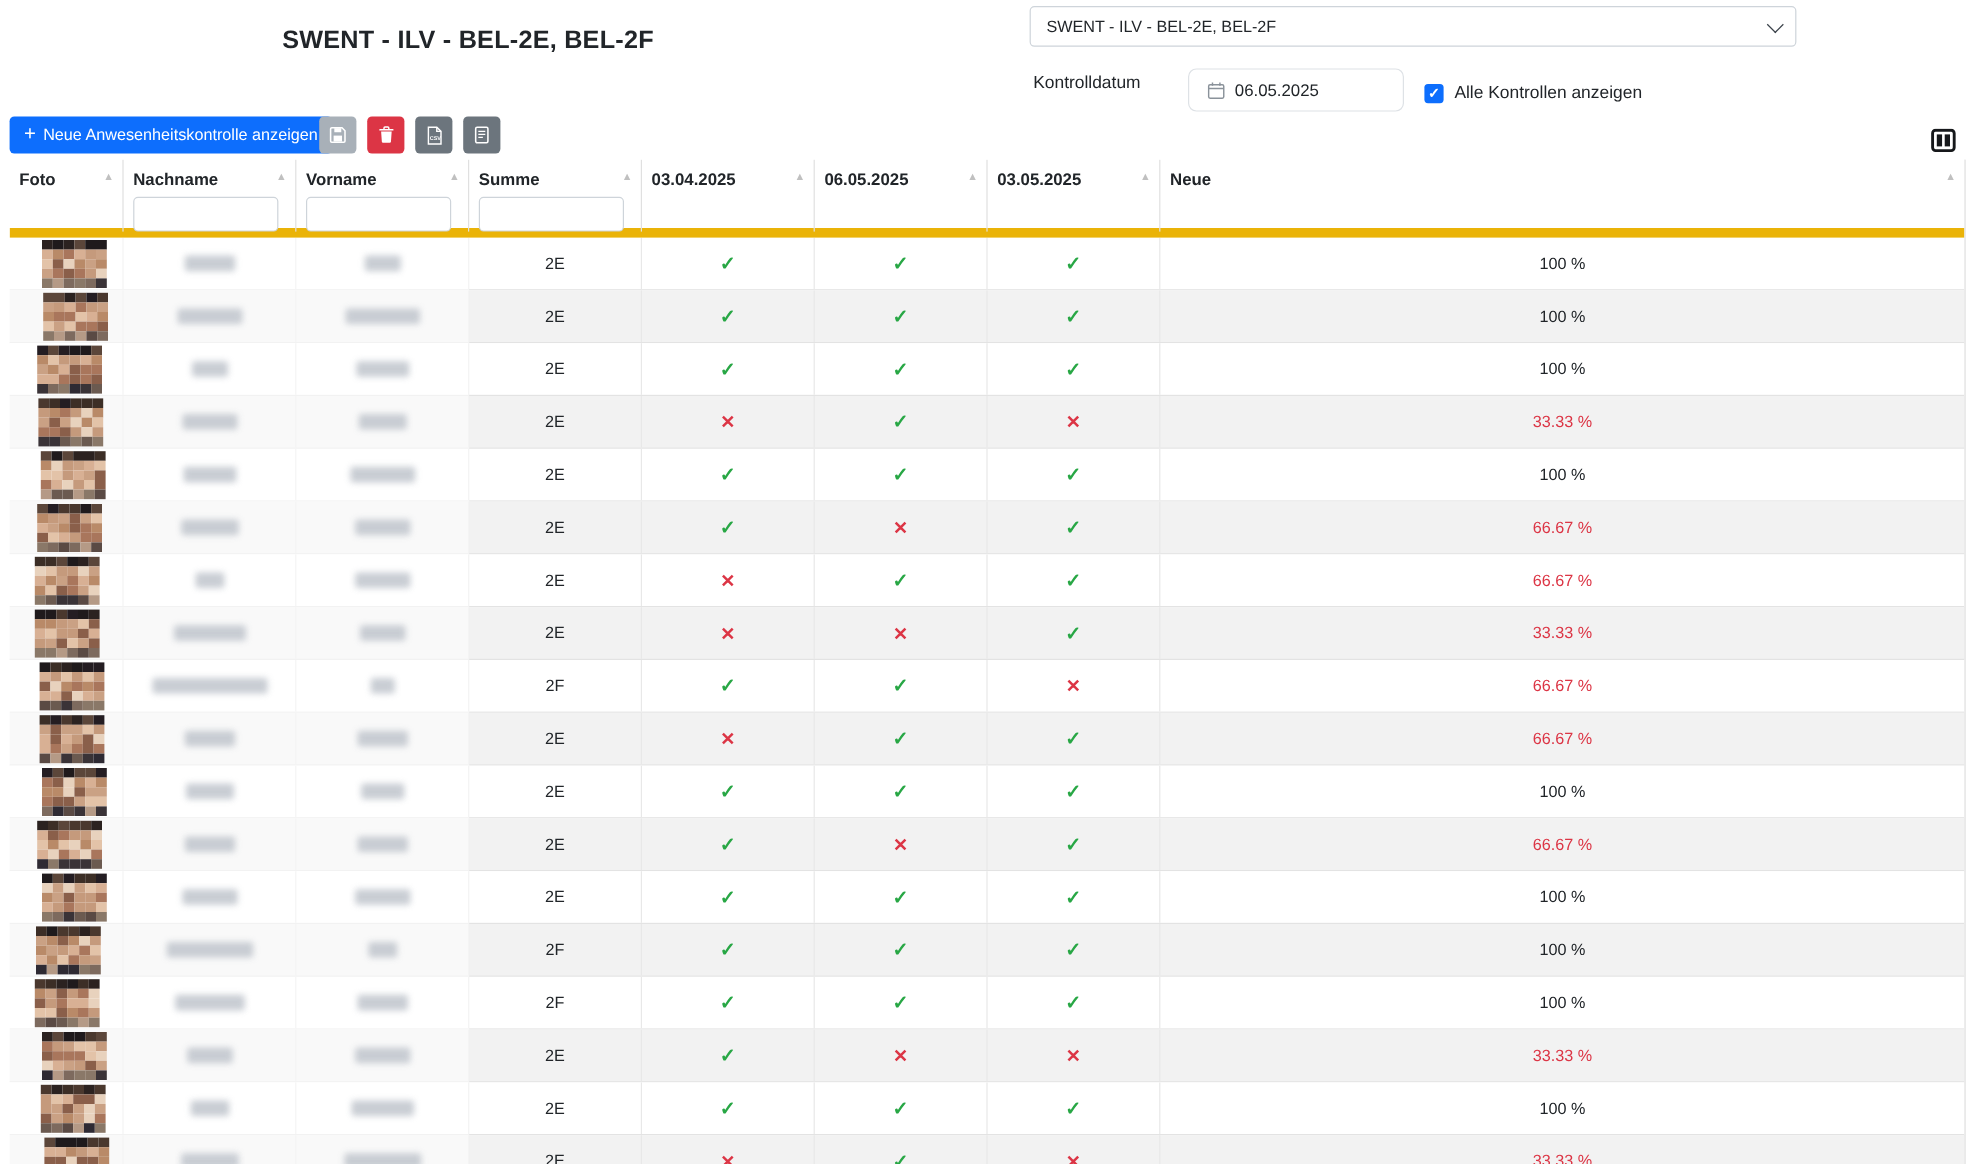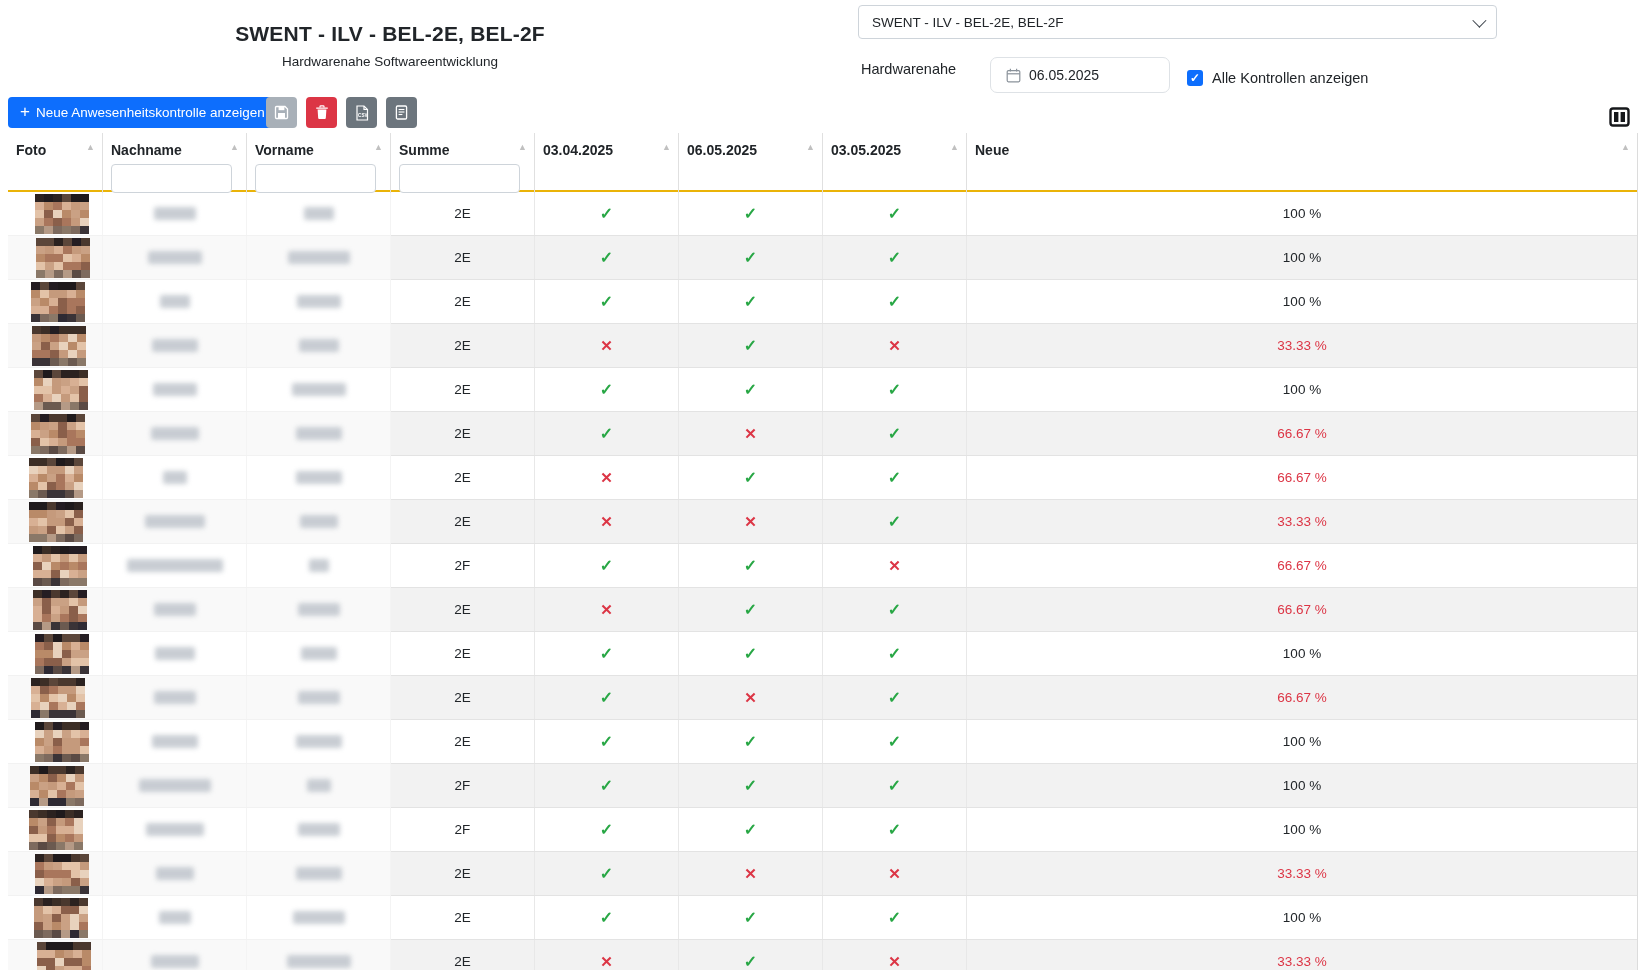--- a/index.html
+++ b/index.html
@@ -37,21 +37,21 @@
   .ibtn.save{left:266px;background:#a8b0b8;}
   .ibtn.del{left:306px;background:#dc3545;}
   .ibtn.csv{left:346px;background:#6c757d;}
   .ibtn.doc{left:386px;background:#6c757d;}
   .colicon{position:absolute;left:1609px;top:107px;width:21px;height:20px;cursor:pointer;}
 
   
   .atable{position:absolute;left:8px;top:133px;width:1629px;height:837px;overflow:hidden;
           border-right:1px solid #dcdcdc;}
   .thead{display:grid;grid-template-columns:95px 144px 144px 144px 144px 144px 144px minmax(0,1fr);
-         height:57px;border-bottom:2px solid #eab308;background:#fff;position:relative;z-index:7;}
+         height:57px;border-bottom:8px solid #eab308;background:#fff;position:relative;z-index:7;}
   .hcell{position:relative;border-right:1px solid #e0e0e0;padding:8px 8px 0 8px;box-sizing:border-box;}
   .hcell:last-child{border-right:none;}
   .hlabel{font-size:14px;font-weight:700;}
   .sort{position:absolute;top:9px;right:7px;font-size:9px;color:#c0c0c0;cursor:pointer;}
   .fin{display:block;width:calc(100% - 6px);height:29px;margin-top:5px;border:1px solid #ced4da;border-radius:4px;
        box-sizing:border-box;font-family:"Liberation Sans",sans-serif;font-size:13px;padding:0 6px;outline:none;}
 
   .rows{position:relative;}
   .trow{display:grid;grid-template-columns:95px 144px 144px 144px 144px 144px 144px minmax(0,1fr);
         height:44px;border-bottom:1px solid #e3e3e3;box-sizing:border-box;background:#fff;}
@@ -71,29 +71,28 @@
   .nblur{height:13px;border-radius:2px;background:#c3c8cf;filter:blur(2.5px);opacity:.9;position:relative;z-index:6;}
   .cf{justify-content:flex-start;}
 </style>
 </head>
 <body>
 
 <div class="canvas">
 
   <div class="titlebox">
     <div class="title">SWENT - ILV - BEL-2E, BEL-2F</div>
-    <div class="subtitle">Hardwarenahe Softwareentwicklung</div>
   </div>
 
   <div class="course-select">
     <span class="val">SWENT - ILV - BEL-2E, BEL-2F</span>
     <span class="chev"></span>
   </div>
 
-  <div class="kd-label">Hardwarenahe</div>
+  <div class="kd-label">Kontrolldatum</div>
   <div class="date-input">
     <svg width="15" height="15" viewBox="0 0 15 15">
       <rect x="1.2" y="2.6" width="12.6" height="11.2" rx="1.2" fill="none" stroke="#8a929a" stroke-width="1.2"></rect>
       <line x1="1.2" y1="5.8" x2="13.8" y2="5.8" stroke="#8a929a" stroke-width="1.2"></line>
       <line x1="4.4" y1="0.8" x2="4.4" y2="3.4" stroke="#8a929a" stroke-width="1.2"></line>
       <line x1="10.6" y1="0.8" x2="10.6" y2="3.4" stroke="#8a929a" stroke-width="1.2"></line>
     </svg>
     <span class="val">06.05.2025</span>
   </div>
   <div class="cb">✓</div>

